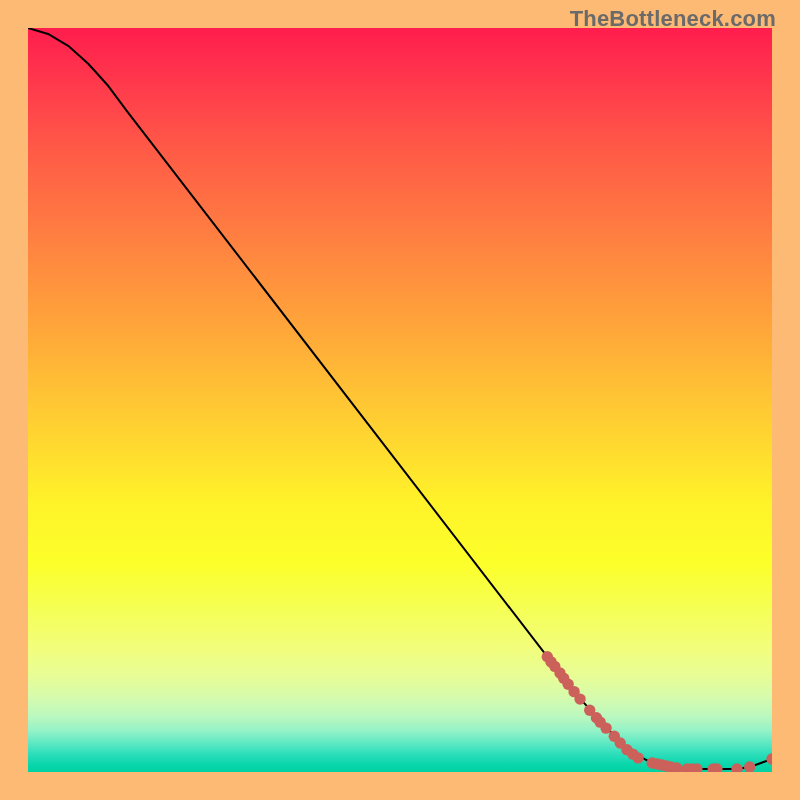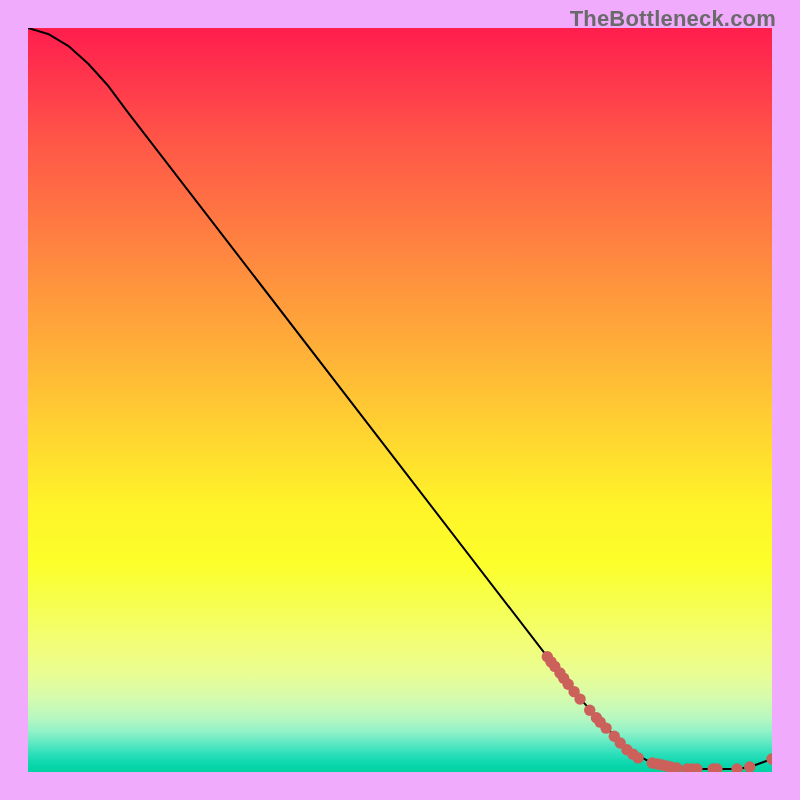--- a/index.html
+++ b/index.html
@@ -7,21 +7,21 @@
     padding: 0;
     width: 800px;
     height: 800px;
     overflow: hidden;
     background: #000;
   }
   .stage {
     position: relative;
     width: 800px;
     height: 800px;
-    background: #f0abfc;
+    background: #fdba74;
   }
   .plot-area {
     position: absolute;
     left: 28px;
     top: 28px;
     width: 744px;
     height: 744px;
     background: linear-gradient(
       to bottom,
       #ff1d4d 0%,

